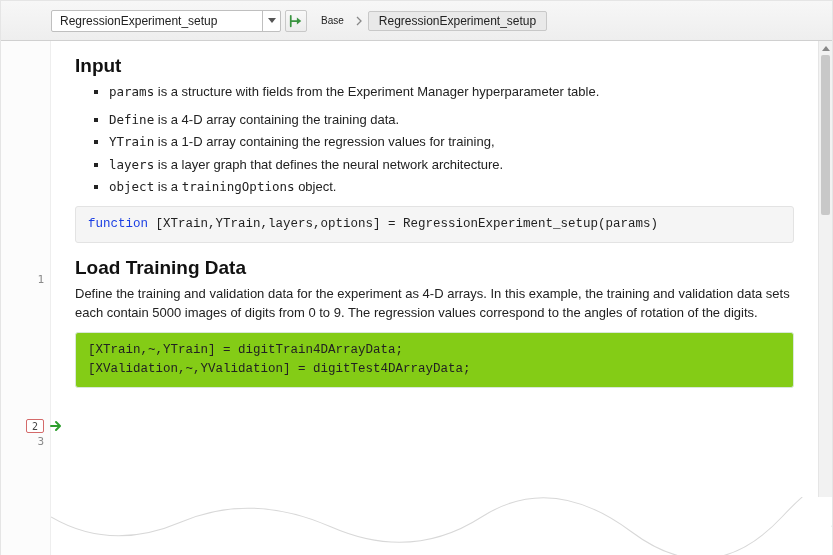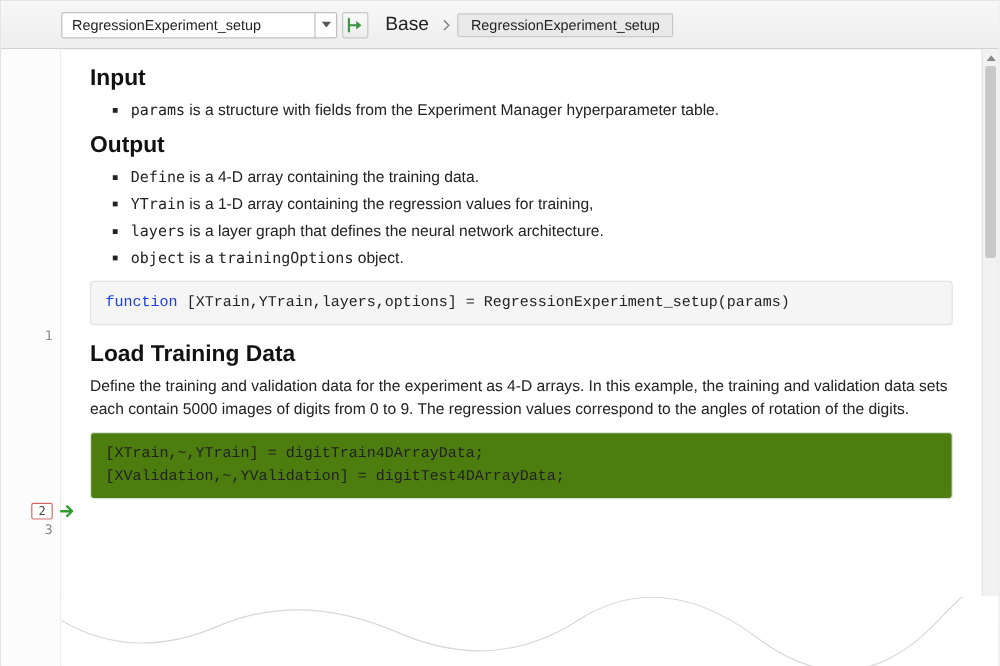--- a/index.html
+++ b/index.html
@@ -5,39 +5,39 @@
   * { box-sizing: border-box; margin: 0; padding: 0; }
   html, body { width: 833px; height: 555px; overflow: hidden; font-family: Arial, Helvetica, sans-serif; font-size: 13px; background: #fff; }
   .frame { width: 833px; height: 555px; border: 1px solid #e5e5e5; box-shadow: 0 2px 6px rgba(0,0,0,0.15); position: relative; background: #fff; }
   .toolbar { display: flex; align-items: center; height: 40px; background: linear-gradient(#f7f7f7,#eeeeee); border-bottom: 1px solid #d0d0d0; padding-left: 50px; gap: 4px; }
   .combo { display: flex; align-items: center; height: 22px; background: #fff; border: 1px solid #bfbfbf; border-radius: 2px; }
   .combo-text { padding: 0 8px; min-width: 210px; font-size: 12px; color: #222; }
   .combo-btn { width: 18px; height: 22px; border-left: 1px solid #bfbfbf; display: flex; align-items: center; justify-content: center; cursor: pointer; }
   .combo-btn svg { width: 8px; height: 5px; }
   .run-icon { width: 22px; height: 22px; display: flex; align-items: center; justify-content: center; cursor: pointer; background: linear-gradient(#f9f9f9,#ececec); border: 1px solid #c8c8c8; border-radius: 2px; }
   .run-icon svg { width: 14px; height: 14px; }
-  .crumb-base { padding: 0 6px 0 10px; color: #222; font-size: 16px; cursor: pointer; }
+  .crumb-base { padding: 0 6px 0 10px; color: #222; font-size: 10px; cursor: pointer; }
   .crumb-sep svg { width: 6px; height: 10px; }
   .crumb-sep { display:flex; align-items:center; padding:0 2px;}
   .crumb-current { padding: 2px 10px; background: #e9e9e9; border: 1px solid #c8c8c8; border-radius: 2px; font-size: 12px; color: #222; cursor: pointer; }
   .body-row { display: flex; height: calc(555px - 28px - 1px); }
   .gutter { width: 50px; background: #fcfcfc; border-right: 1px solid #eeeeee; position: relative; font-family: Menlo, Consolas, monospace; font-size: 11px; color: #8a8a8a; }
   .gutter .ln { position: absolute; right: 6px; width: 40px; text-align: right; }
   .gutter .bp { position:absolute; right:6px; width:18px; height:14px; background:#fff; border:1px solid #d46a6a; border-radius:2px; display:flex; align-items:center; justify-content:center; color:#444; font-size:10px; }
   .gutter .cur-arrow { position:absolute; }
   .editor-viewport { flex:1; position: relative; overflow: hidden; }
   .scroll-area { position:absolute; top:0; left:0; right:14px; bottom:0; overflow:hidden; padding-bottom:0; }
   .content { padding: 8px 24px 0 24px; }
   h3.sec { font-size: 19px; font-weight: bold; color: #111; margin: 6px 0 6px 0; }
   ul.doclist { list-style: square; padding-left: 34px; margin: 4px 0 10px 0; }
   ul.doclist li { margin: 4px 0; color: #222; font-size: 13px; line-height: 1.4; }
   code.mono, .mono { font-family: Menlo, Consolas, monospace; font-size: 12.5px; }
   p.para { color: #222; font-size: 13px; line-height: 1.45; margin: 4px 0 10px 0; }
   .codeblock { background: #f5f5f5; border: 1px solid #e3e3e3; border-radius: 3px; padding: 8px 12px; font-family: Liberation Mono, monospace; font-size: 12.5px; color: #222; line-height: 1.5; margin: 6px 0 14px 0; white-space: pre; overflow: hidden; }
-  .codeblock.highlight { background: #4d7c0f; border-color: #d8e8d8; }
+  .codeblock.highlight { background: #84cc16; border-color: #d8e8d8; }
   .kw { color: #1a3ee3; }
   .vscroll { position:absolute; top:0; right:0; width:14px; height:100%; background:#f2f2f2; border-left:1px solid #e5e5e5; }
   .vscroll .up, .vscroll .down { height:14px; display:flex; align-items:center; justify-content:center; color:#7a7a7a; }
   .vscroll .track { position:absolute; top:14px; bottom:14px; left:0; right:0; }
   .vscroll .thumb { position:absolute; left:2px; right:2px; background:#c8c8c8; border-radius:2px; }
   .fade { position:absolute; left:0; right:0; bottom:0; height:70px; background:#fff; }
   .fade svg { width:100%; height:100%; display:block; }
 </style>
 </head>
 <body>
@@ -83,21 +83,20 @@
 
     <div class="editor-viewport">
       <div class="scroll-area">
         <div class="content">
 
           <h3 class="sec">Input</h3>
           <ul class="doclist">
             <li><code class="mono">params</code> <span>is a structure with fields from the Experiment Manager hyperparameter table.</span></li>
           </ul>
 
-          <h3 class="sec">Output</h3>
           <ul class="doclist">
             <li><code class="mono">Define</code> <span>is a 4-D array containing the training data.</span></li>
             <li><code class="mono">YTrain</code> <span>is a 1-D array containing the regression values for training,</span></li>
             <li><code class="mono">layers</code> <span>is a layer graph that defines the neural network architecture.</span></li>
             <li><code class="mono">object</code> <span>is a </span><code class="mono">trainingOptions</code> <span>object.</span></li>
           </ul>
 
           <div class="codeblock"><span class="kw">function</span> <span>[XTrain,YTrain,layers,options] = RegressionExperiment_setup(params)</span></div>
 
           <h3 class="sec">Load Training Data</h3>

